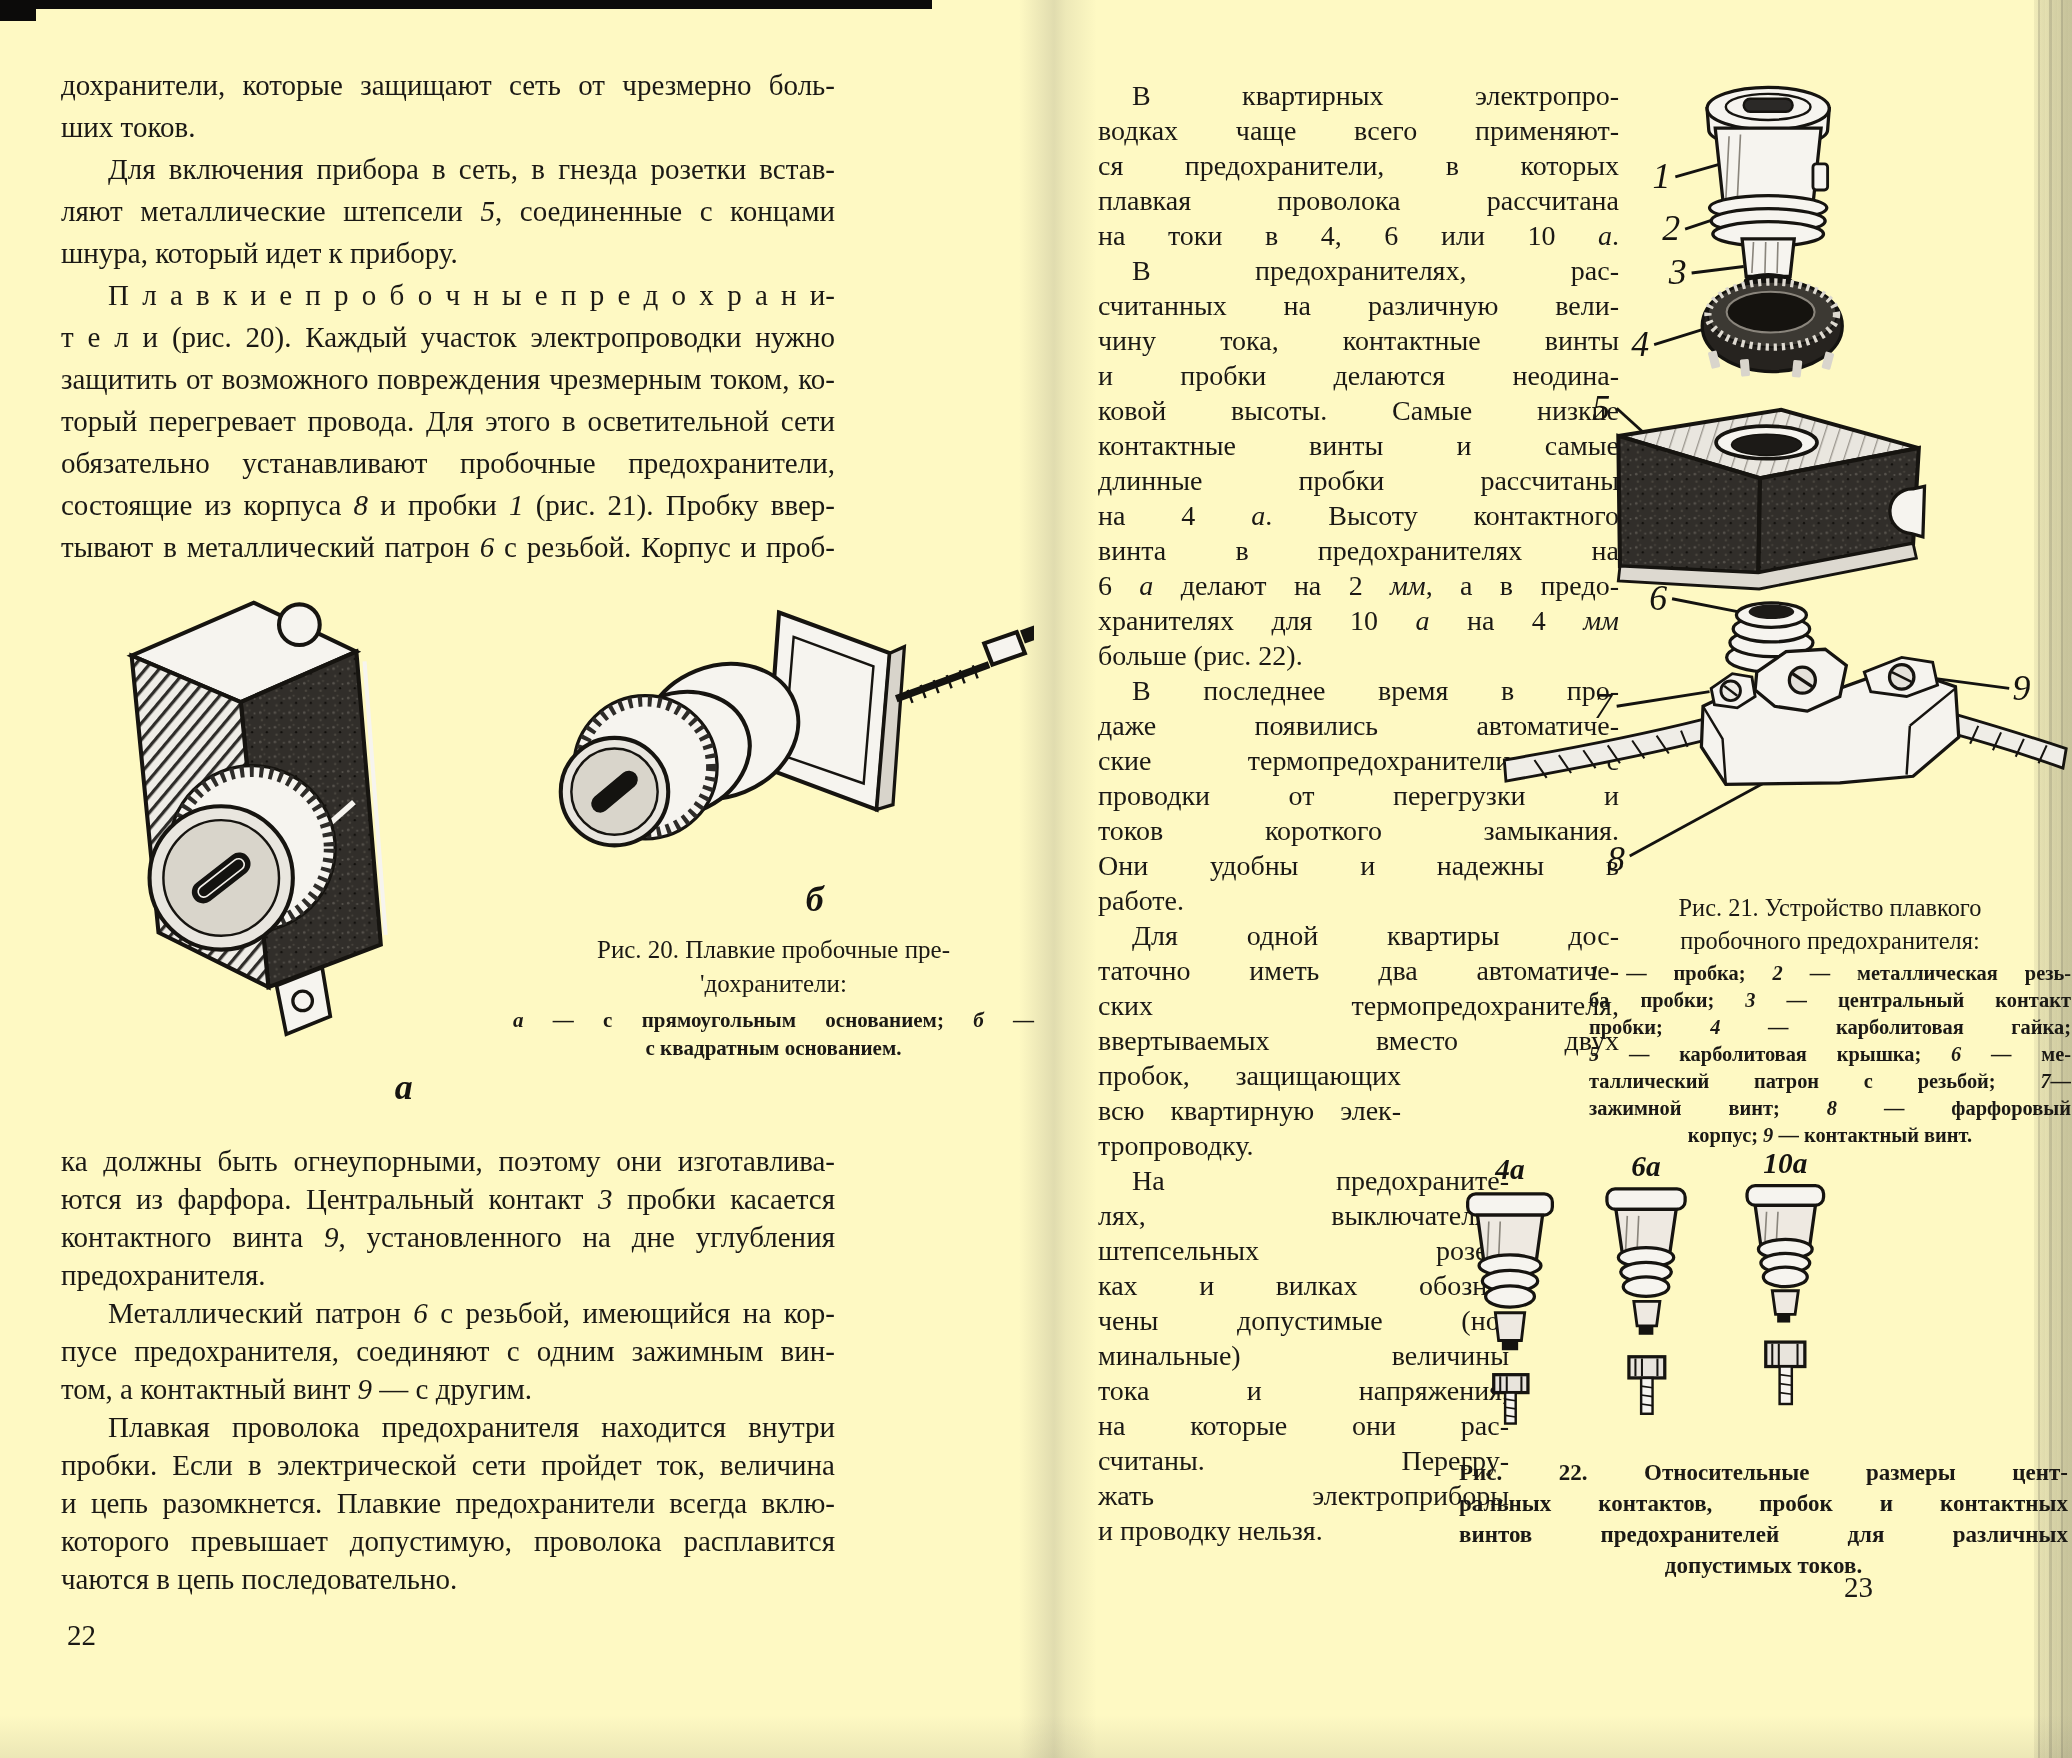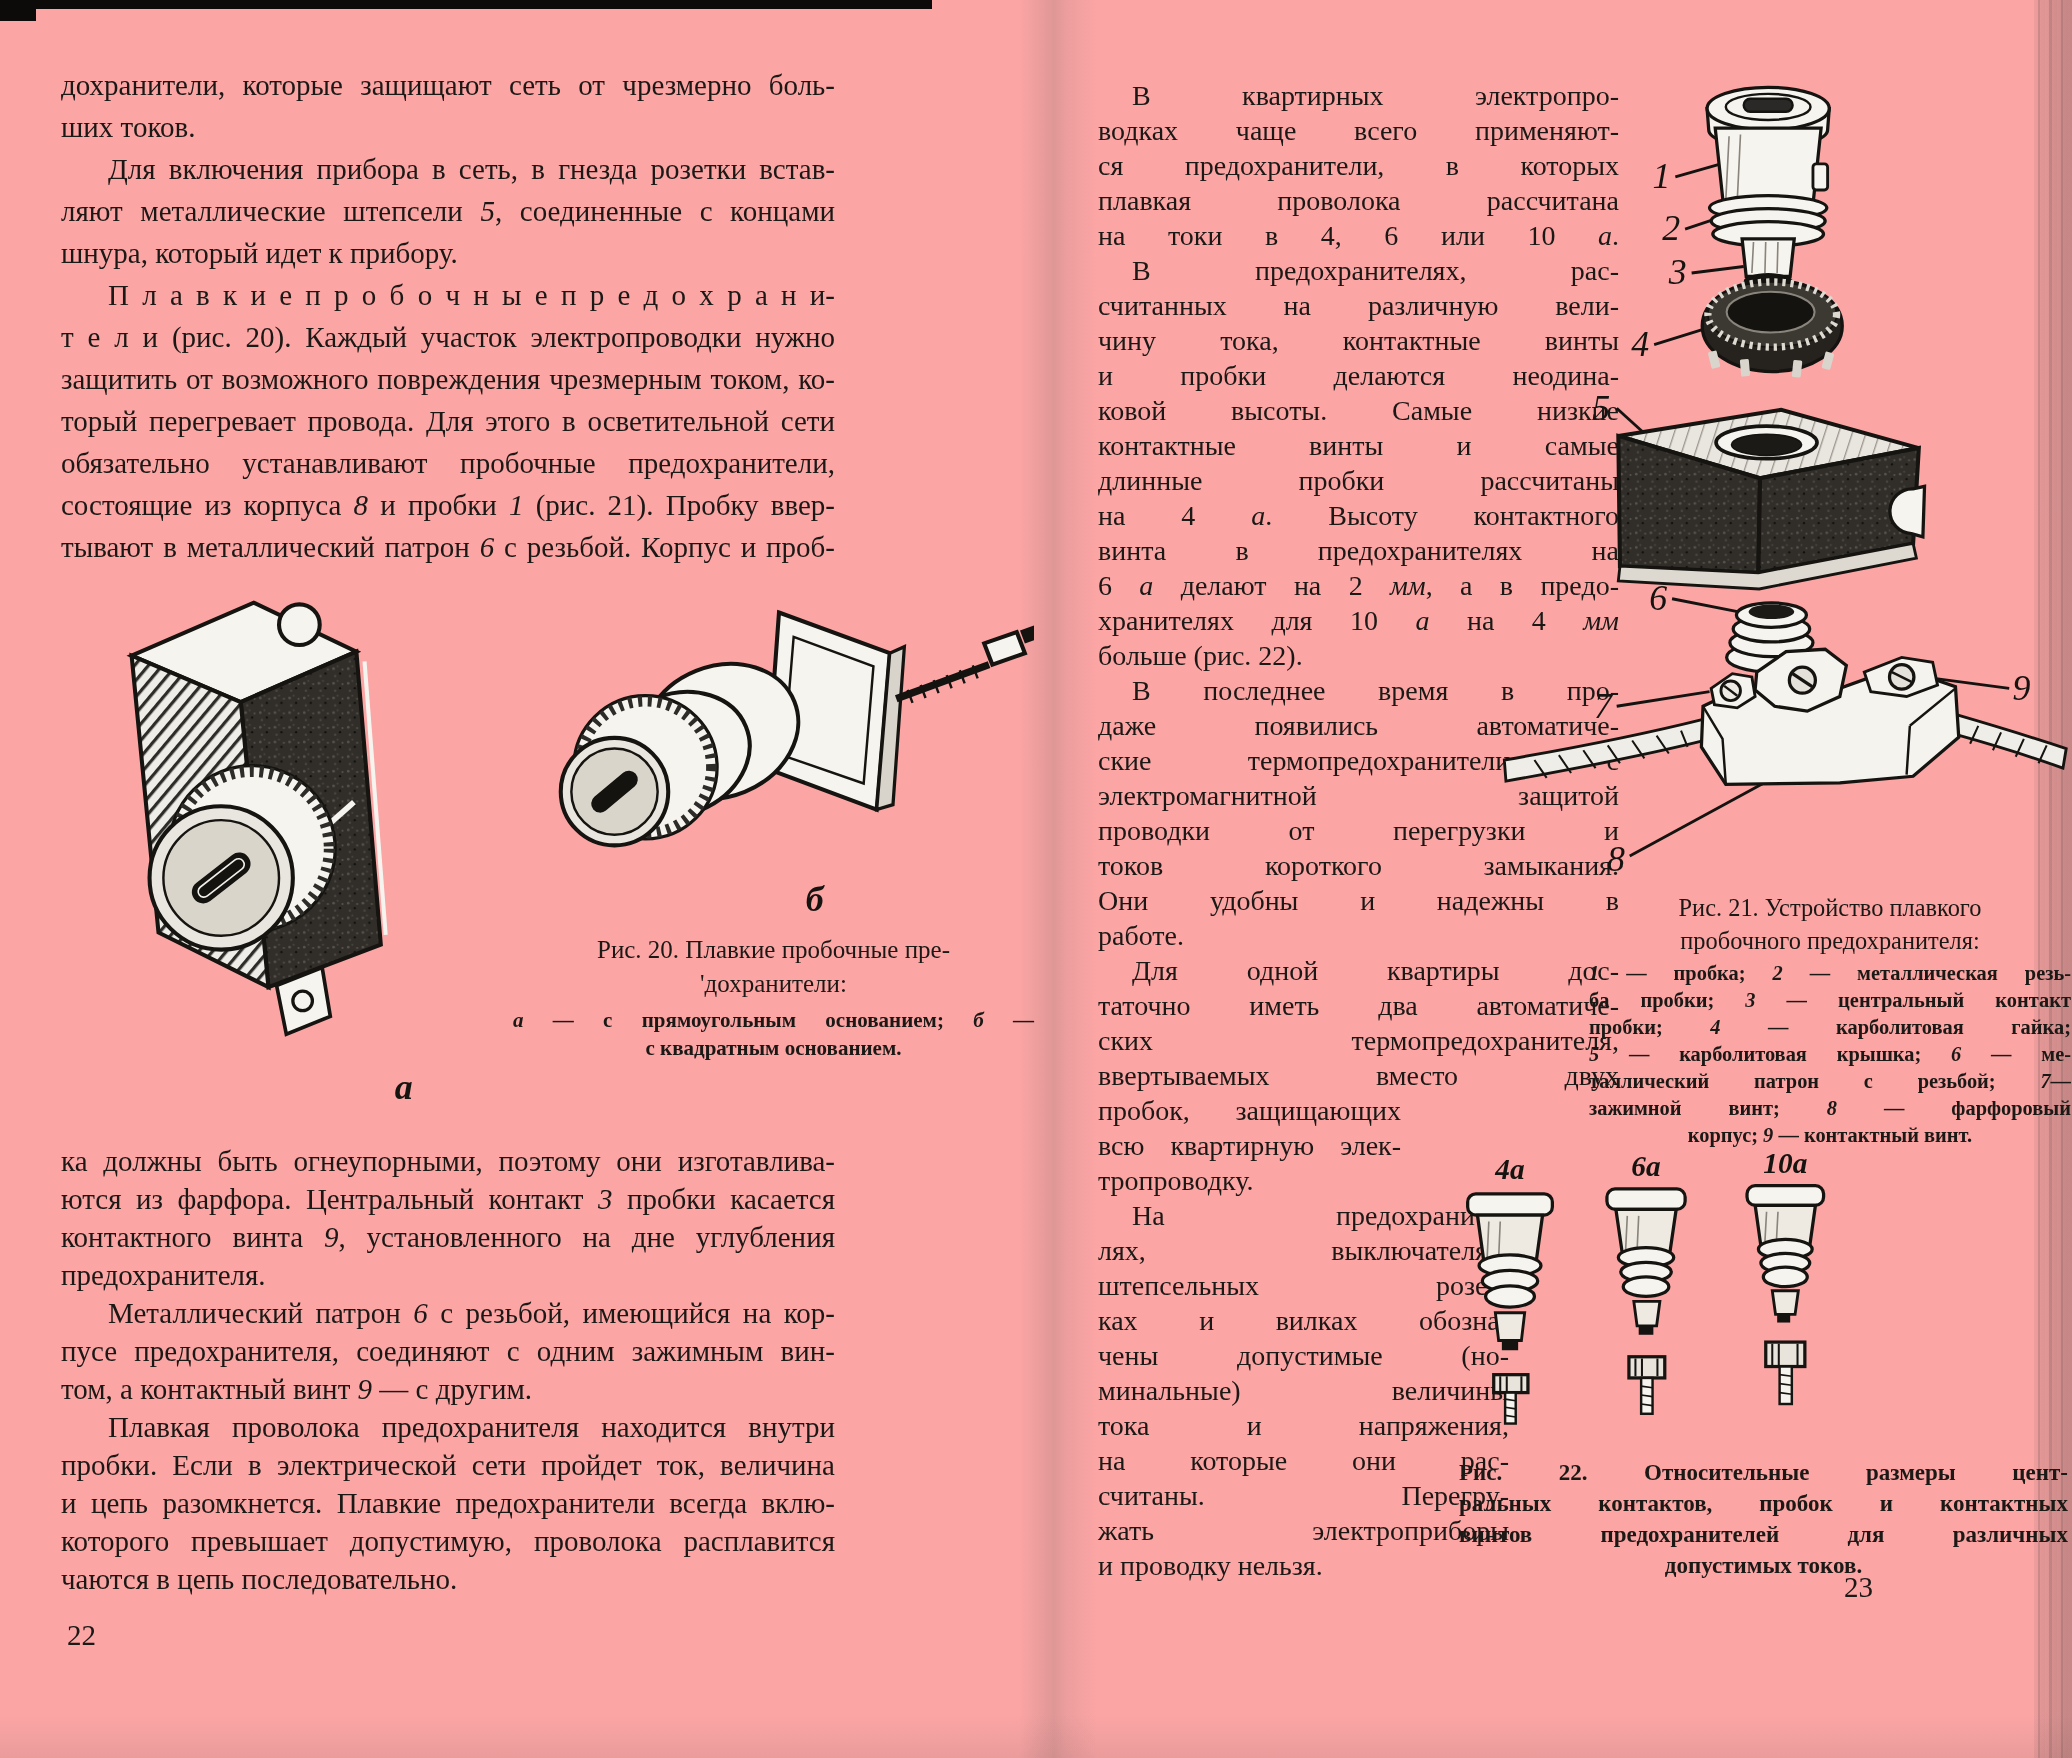--- a/index.html
+++ b/index.html
@@ -1,16 +1,16 @@
 <!DOCTYPE html>
 <html style="font-size:13px"><head>
 <meta charset="utf-8">
 <style>
   html,body{margin:0;padding:0;background:#d8d6d2;}
-  .scan{position:relative;width:2072px;height:1759px;background:#fca5a5;overflow:hidden;
+  .scan{position:relative;width:2072px;height:1759px;background:#fef9c3;overflow:hidden;
         font-family:"Liberation Serif","DejaVu Serif",serif;color:#1b1915;}
   .abs{position:absolute;}
   
   .ln{text-align:justify;text-align-last:justify;white-space:normal;}
   .para{width:100%;}
   .para.last-left .ln:last-child{text-align-last:left;}
   .last-center .ln:last-child{text-align-last:center;}
   .tblock{left:61px;top:64px;width:774px;font-size:29px;line-height:42px;}
   .tblock .para.indent .ln:first-child,.bblock .para.indent .ln:first-child{text-indent:47px;}
   .bblock{left:61px;top:1142px;width:774px;font-size:29px;line-height:38px;}
@@ -192,21 +192,20 @@
         <div class="ln">на 4 <i>а</i>. Высоту контактного</div>
         <div class="ln">винта в предохранителях на</div>
         <div class="ln">6 <i>а</i> делают на 2 <i>мм</i>, а в предо-</div>
         <div class="ln">хранителях для 10 <i>а</i> на 4 <i>мм</i></div>
         <div class="ln">больше (рис. 22).</div>
       </div>
     <div class="para indent last-left">
         <div class="ln">В последнее время в про-</div>
         <div class="ln">даже появились автоматиче-</div>
         <div class="ln">ские термопредохранители с</div>
-        <div class="ln">электромагнитной защитой</div>
         <div class="ln">проводки от перегрузки и</div>
         <div class="ln">токов короткого замыкания.</div>
         <div class="ln">Они удобны и надежны в</div>
         <div class="ln">работе.</div>
       </div>
     <div class="para indent">
         <div class="ln">Для одной квартиры дос-</div>
         <div class="ln">таточно иметь два автоматиче-</div>
         <div class="ln">ских термопредохранителя,</div>
         <div class="ln">ввертываемых вместо двух</div>

